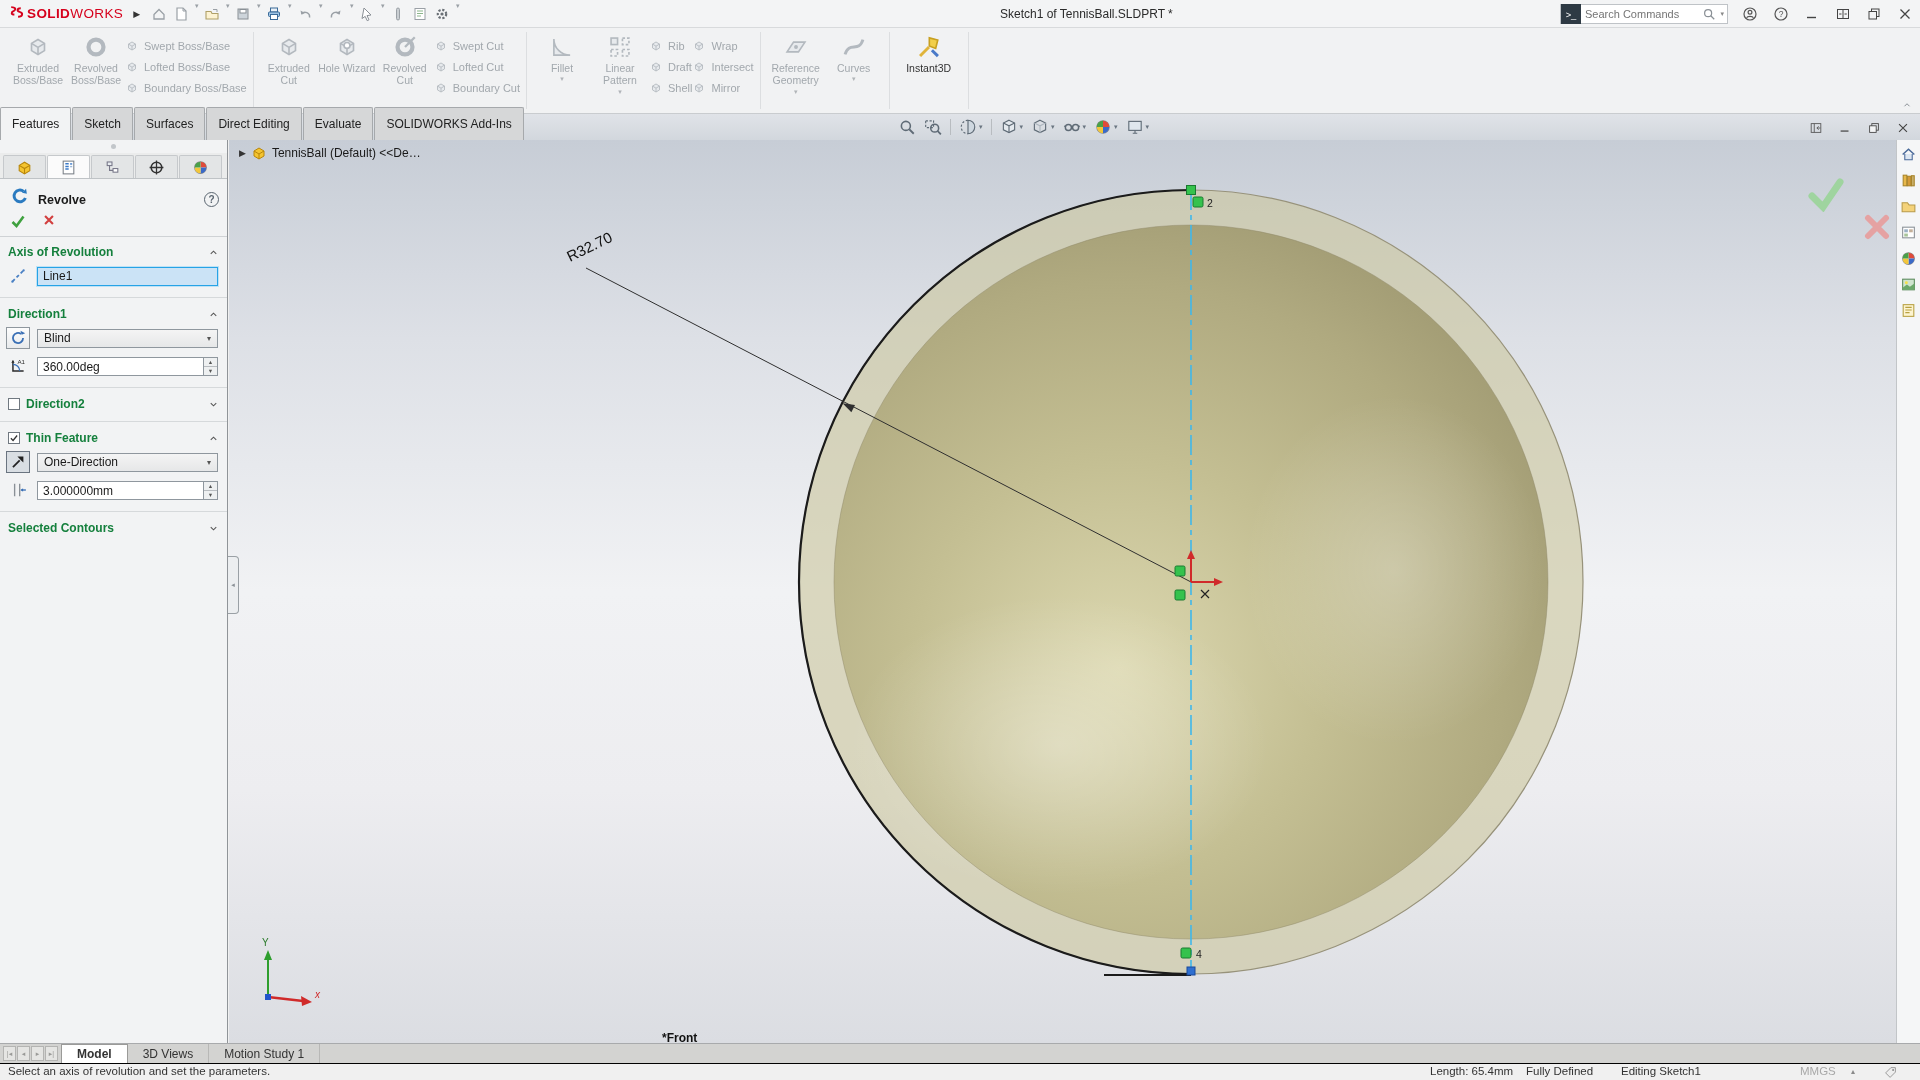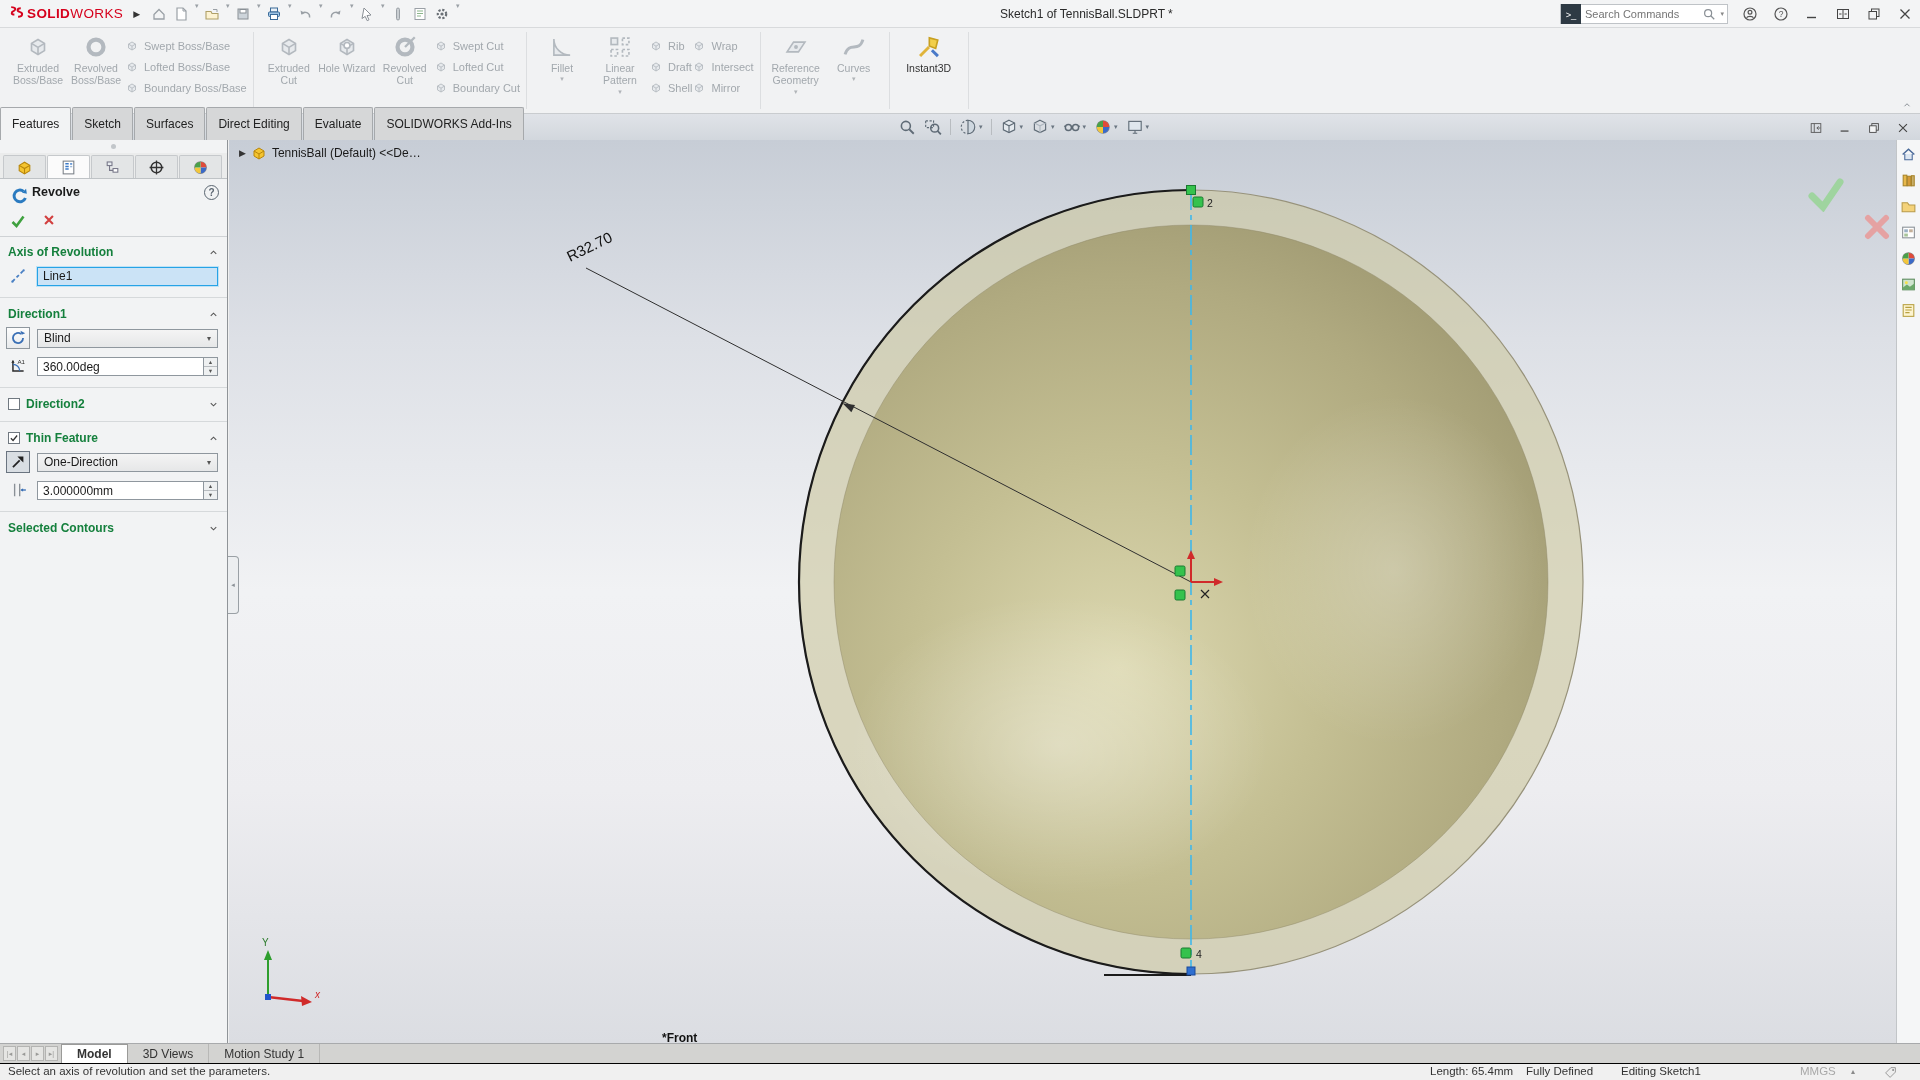--- a/index.html
+++ b/index.html
@@ -49,21 +49,21 @@
   .hsep { width:1px; height:16px; background:#b8bcc0; margin:0 3px; }
   #doccontrols { position:absolute; right:8px; top:4px; display:flex; gap:11px; }
 
   
   #pm-panel { position:absolute; left:0; top:140px; width:228px; bottom:37px; background:#f2f3f4; border-right:1px solid #909498; z-index:4; }
   .pm-topstrip { height:13px; display:flex; align-items:center; justify-content:center; }
   .pm-dot { width:5px; height:5px; border-radius:50%; background:#c2c6ca; }
   #pmtabs { display:flex; height:26px; border-bottom:1px solid #bfc3c6; background:#ebecec; padding-left:3px; }
   .pmtab { width:43px; display:flex; align-items:center; justify-content:center; border:1px solid #c6c9cc; border-bottom:none; background:#e3e5e6; margin:2px 1px 0 0; border-radius:2px 2px 0 0; }
   .pmtab.active { background:#fbfbfb; }
-  .pm-title { display:flex; align-items:flex-start; padding:6px 8px 3px; }
+  .pm-title { display:flex; align-items:flex-end; gap:6px; padding:6px 8px 3px; }
   .pm-title .t { font-weight:bold; font-size:12.5px; color:#1b1b1b; flex:1; }
   .helpc { width:15px; height:15px; border-radius:50%; border:1.5px solid #5a6570; color:#5a6570; font-size:10px; font-weight:bold; display:flex; align-items:center; justify-content:center; }
   .pm-actions { display:flex; gap:16px; padding:3px 10px 7px; border-bottom:1px solid #cfd2d5; }
   .pm-hdr { display:flex; align-items:center; padding:8px 8px 3px; gap:6px; }
   .pm-hdr .h { font-weight:bold; font-size:12px; color:#15803d; flex:1; }
   .pm-row { display:flex; align-items:center; gap:7px; padding:3px 9px 3px 6px; }
   .rowicon { width:24px; height:22px; display:flex; align-items:center; justify-content:center; flex:none; }
   .rowbtn { width:24px; height:22px; border:1px solid #8f979e; background:linear-gradient(#fdfdfd,#e8eaec); display:flex; align-items:center; justify-content:center; flex:none; }
   .rowbtn.pressed { background:#d9dee3; border-color:#6a7480; }
   .sel-field { flex:1; height:19px; background:#cbe3f6; border:1px solid #27a3e6; box-shadow:0 0 0 1px #bfe2f5; display:flex; align-items:center; padding:8px 5px; font-size:12px; color:#1b1b1b; }

